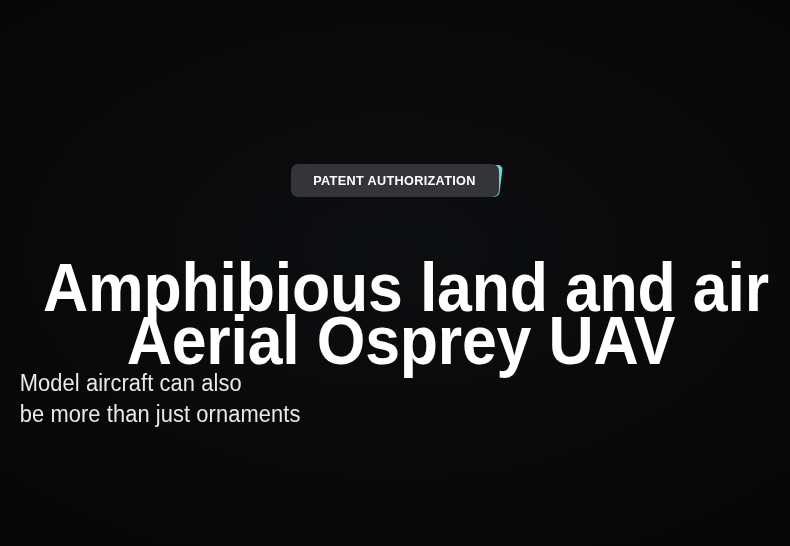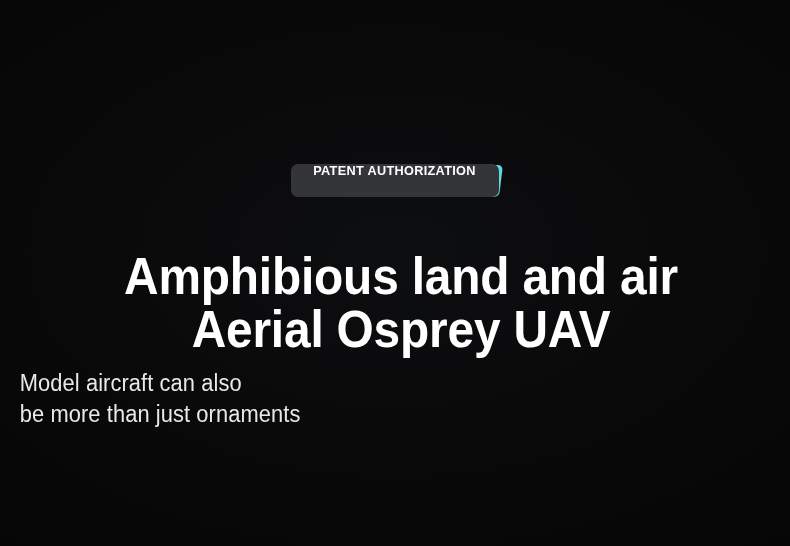--- a/index.html
+++ b/index.html
@@ -56,20 +56,21 @@
     z-index: 1;
   }
   .badge-body {
     position: relative;
     z-index: 2;
     background: #343538;
     border-radius: 7px;
     padding: 0 18px 0 17px;
     height: 33px;
     display: flex;
+    align-items: center;
     box-sizing: border-box;
   }
   .badge-label {
     color: #ffffff;
     font-size: 13.5px;
     font-weight: bold;
     letter-spacing: 0.35px;
     line-height: 1;
     white-space: nowrap;
     font-family: "Liberation Sans Narrow", "Liberation Sans", sans-serif;
@@ -78,21 +79,21 @@
   }
 
   
   .headline {
     position: absolute;
     top: 215px;
     left: 0;
     right: 0;
     text-align: center;
     color: #ffffff;
-    font-size: 52px;
+    font-size: 68px;
     font-weight: bold;
     line-height: 53px;
     letter-spacing: -0.2px;
     font-family: "Liberation Sans Narrow", "Liberation Sans", sans-serif;
     margin-left: 12px;
   }
   .headline-line {
     display: block;
     transform: scaleX(0.92);
     transform-origin: center;

